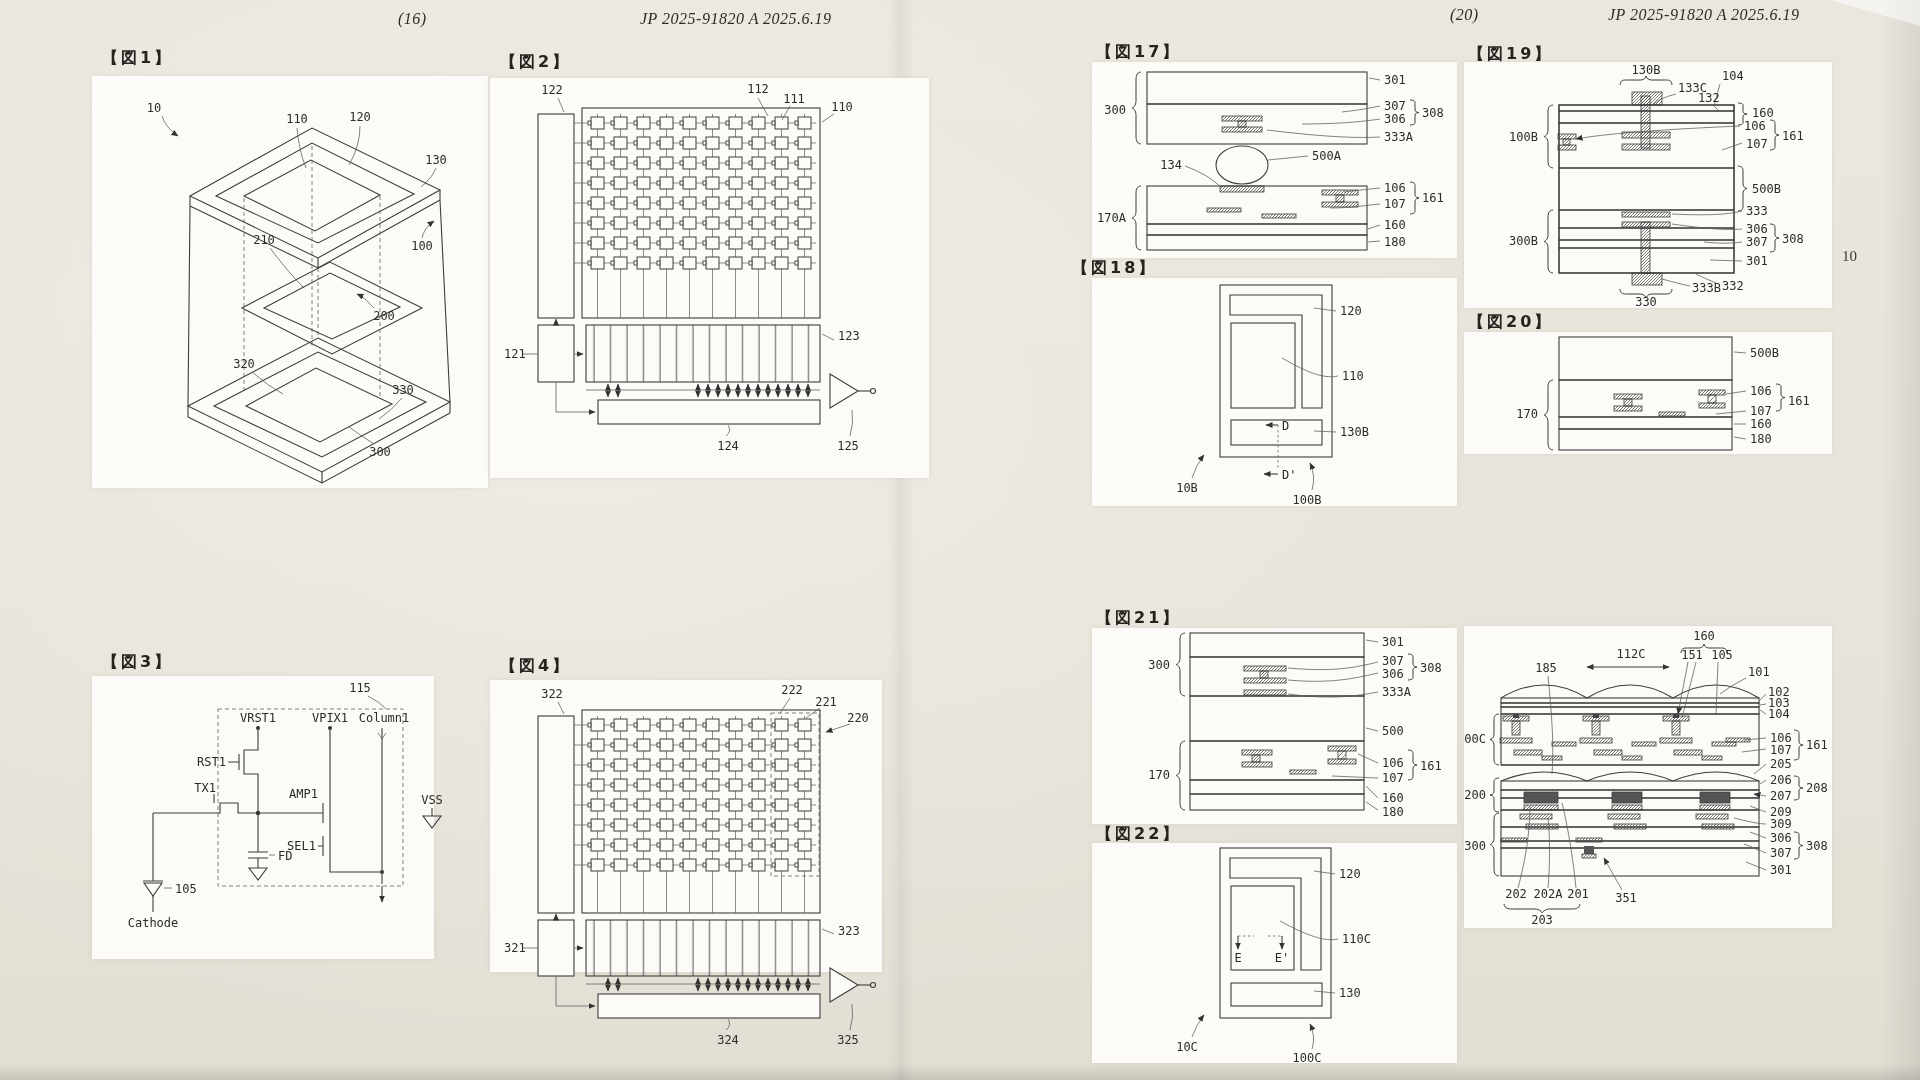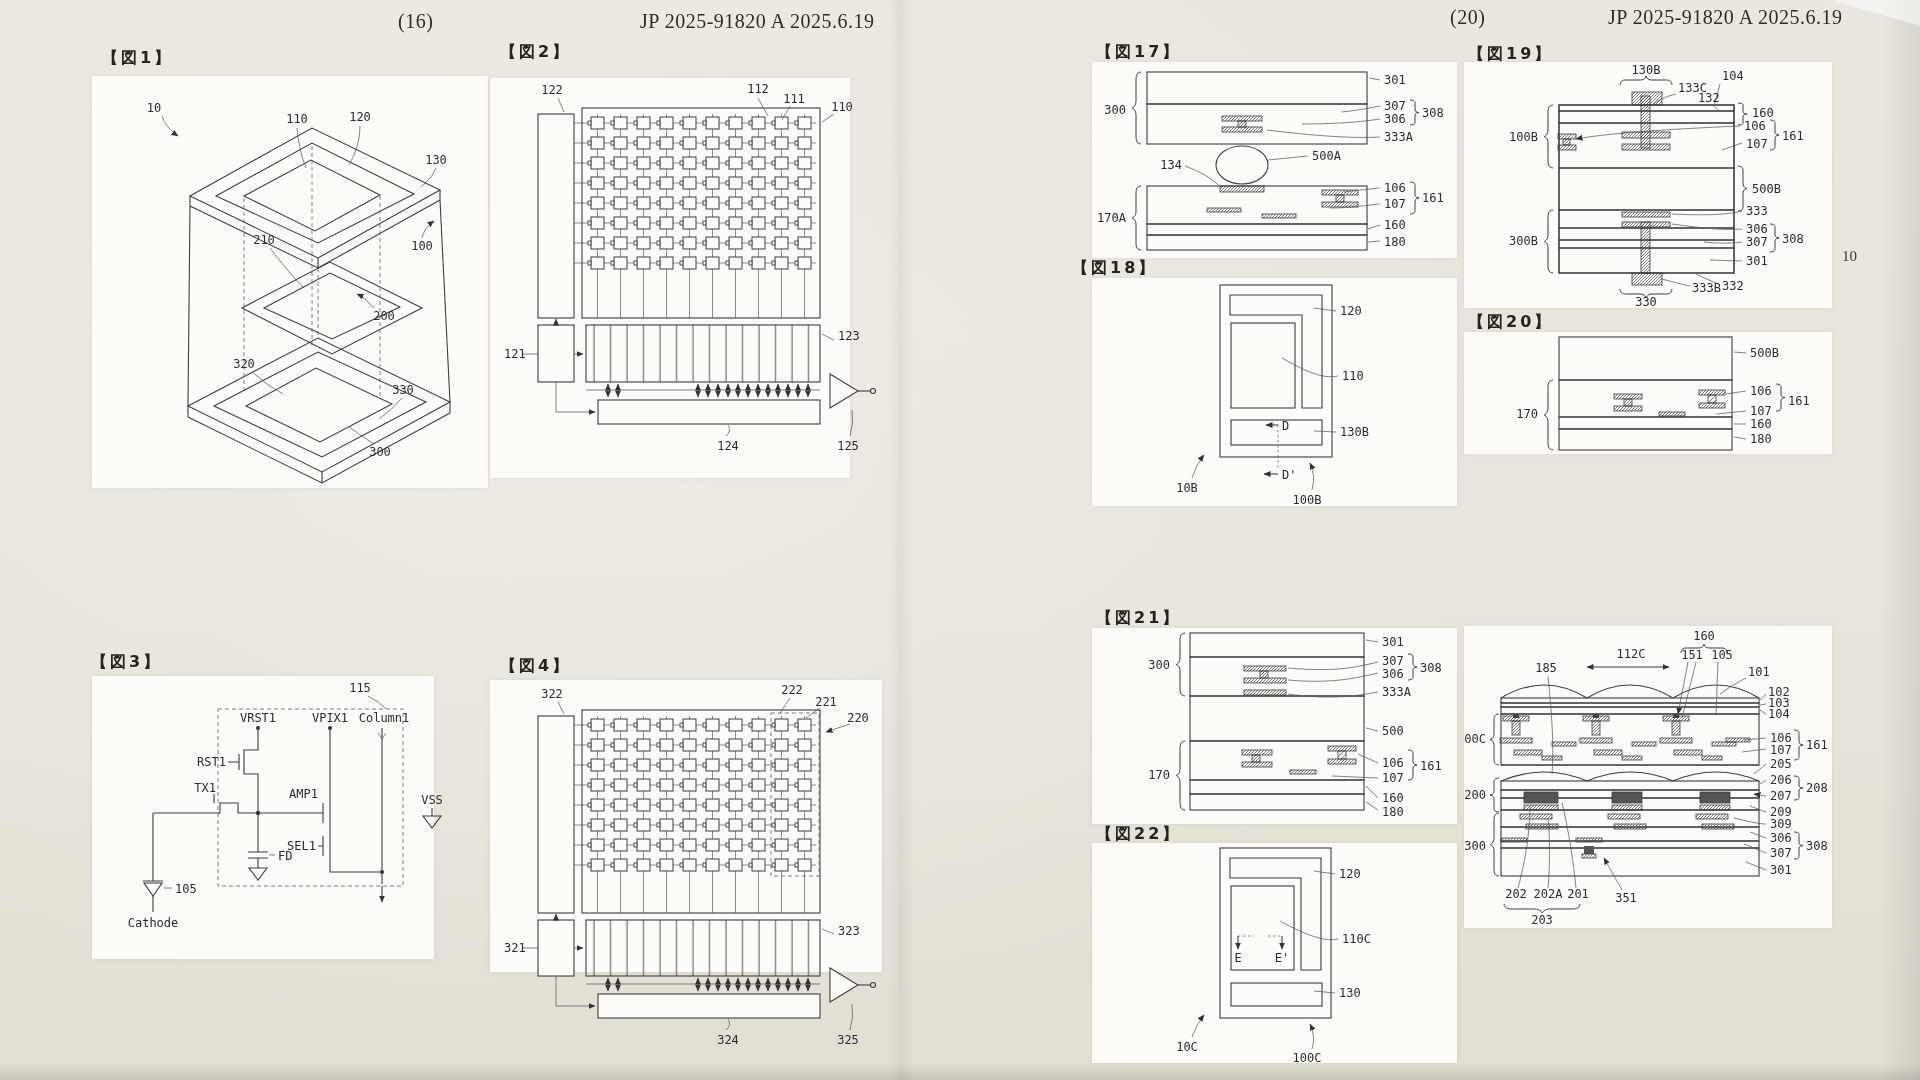--- a/index.html
+++ b/index.html
@@ -11,21 +11,21 @@
     font-family:"Liberation Sans", sans-serif;
   }
   .crease{position:absolute;top:0;bottom:0;width:26px;
     background:linear-gradient(90deg,rgba(0,0,0,0) 0%,rgba(0,0,0,0.05) 50%,rgba(0,0,0,0) 100%);}
   .edge-right{position:absolute;top:0;bottom:0;right:0;width:40px;
     background:linear-gradient(90deg,rgba(0,0,0,0) 0%,rgba(0,0,0,0.08) 100%);}
   .edge-bottom{position:absolute;left:0;right:0;bottom:0;height:16px;
     background:linear-gradient(180deg,rgba(0,0,0,0) 0%,rgba(0,0,0,0.12) 100%);}
   .fold{position:absolute;top:0;right:0;width:0;height:0;
     border-left:90px solid transparent;border-top:26px solid rgba(255,255,255,0.5);}
-  .hdr{position:absolute;color:#2f2c28;font-family:"Liberation Serif", serif;font-size:20px;letter-spacing:0.5px;}
+  .hdr{position:absolute;color:#2f2c28;font-family:"Liberation Serif", serif;font-size:16px;letter-spacing:0.5px;font-style:italic;}
   .margin-note{position:absolute;color:#3a372f;font-family:"Liberation Serif", serif;font-size:15px;}
   .panel{position:absolute;background:#fcfbf7;box-shadow:0 0 5px rgba(120,110,90,0.12);}
   .fig-title{position:absolute;color:#26231f;font-size:16px;font-weight:bold;letter-spacing:3px;
     font-family:"DejaVu Sans", sans-serif;text-align:right;}
   svg{position:absolute;left:0;top:0;}
   svg text{font-family:"DejaVu Sans Mono", monospace;font-size:12px;fill:#2b2b2b;}
   .ln{stroke:#3d3d3d;stroke-width:1.1;fill:none;}
   .lw{stroke:#3d3d3d;stroke-width:1.1;fill:#fcfbf7;}
   .ld{stroke:#5a5a5a;stroke-width:0.75;fill:none;}
   .dash{stroke-dasharray:4,3;}
@@ -90,22 +90,22 @@
 <div class="edge-bottom"></div>
 <div class="fold"></div>
 
 <div class="hdr" style="left:398px;top:10px">(16)</div>
 <div class="hdr" style="left:640px;top:10px">JP 2025-91820 A 2025.6.19</div>
 <div class="hdr" style="left:1450px;top:6px">(20)</div>
 <div class="hdr" style="left:1608px;top:6px">JP 2025-91820 A 2025.6.19</div>
 <div class="margin-note" style="left:1842px;top:248px">10</div>
 
 <div class="fig-title" style="left:102px;top:48px">【図1】</div>
-<div class="fig-title" style="left:500px;top:42px">【図2】</div>
-<div class="fig-title" style="left:91px;top:652px">【図3】</div>
+<div class="fig-title" style="left:500px;top:52px">【図2】</div>
+<div class="fig-title" style="left:102px;top:652px">【図3】</div>
 <div class="fig-title" style="left:500px;top:656px">【図4】</div>
 <div class="fig-title" style="left:1096px;top:42px">【図17】</div>
 <div class="fig-title" style="left:1072px;top:258px">【図18】</div>
 <div class="fig-title" style="left:1468px;top:44px">【図19】</div>
 <div class="fig-title" style="left:1468px;top:312px">【図20】</div>
 <div class="fig-title" style="left:1096px;top:608px">【図21】</div>
 <div class="fig-title" style="left:1096px;top:824px">【図22】</div>
 <div class="fig-title" style="left:1468px;top:644px">【図23】</div>
 
 <div class="panel" style="left:92px;top:76px;width:396px;height:412px">
@@ -144,21 +144,21 @@
     <text x="330" y="174" text-anchor="middle">100</text>
     <text x="172" y="168" text-anchor="middle">210</text>
     <text x="292" y="244" text-anchor="middle">200</text>
     <text x="152" y="292" text-anchor="middle">320</text>
     <text x="311" y="318" text-anchor="middle">330</text>
     <text x="288" y="380" text-anchor="middle">300</text>
   </g>
 </svg>
 </div>
 
-<div class="panel" style="left:490px;top:78px;width:360px;height:400px">
+<div class="panel" style="left:490px;top:78px;width:439px;height:400px">
 <svg width="392" height="400" viewBox="0 0 392 400">
   <g>
     <rect class="lw" x="48" y="36" width="36" height="204"></rect>
     <rect class="ln" x="92" y="30" width="238" height="210"></rect>
     <g transform="translate(96,36)">
           <rect width="230" height="160" fill="url(#pxc)"></rect>
         </g>
     <g transform="translate(96,196)">
           <rect width="230" height="44" fill="url(#vln23)"></rect>
         </g>

